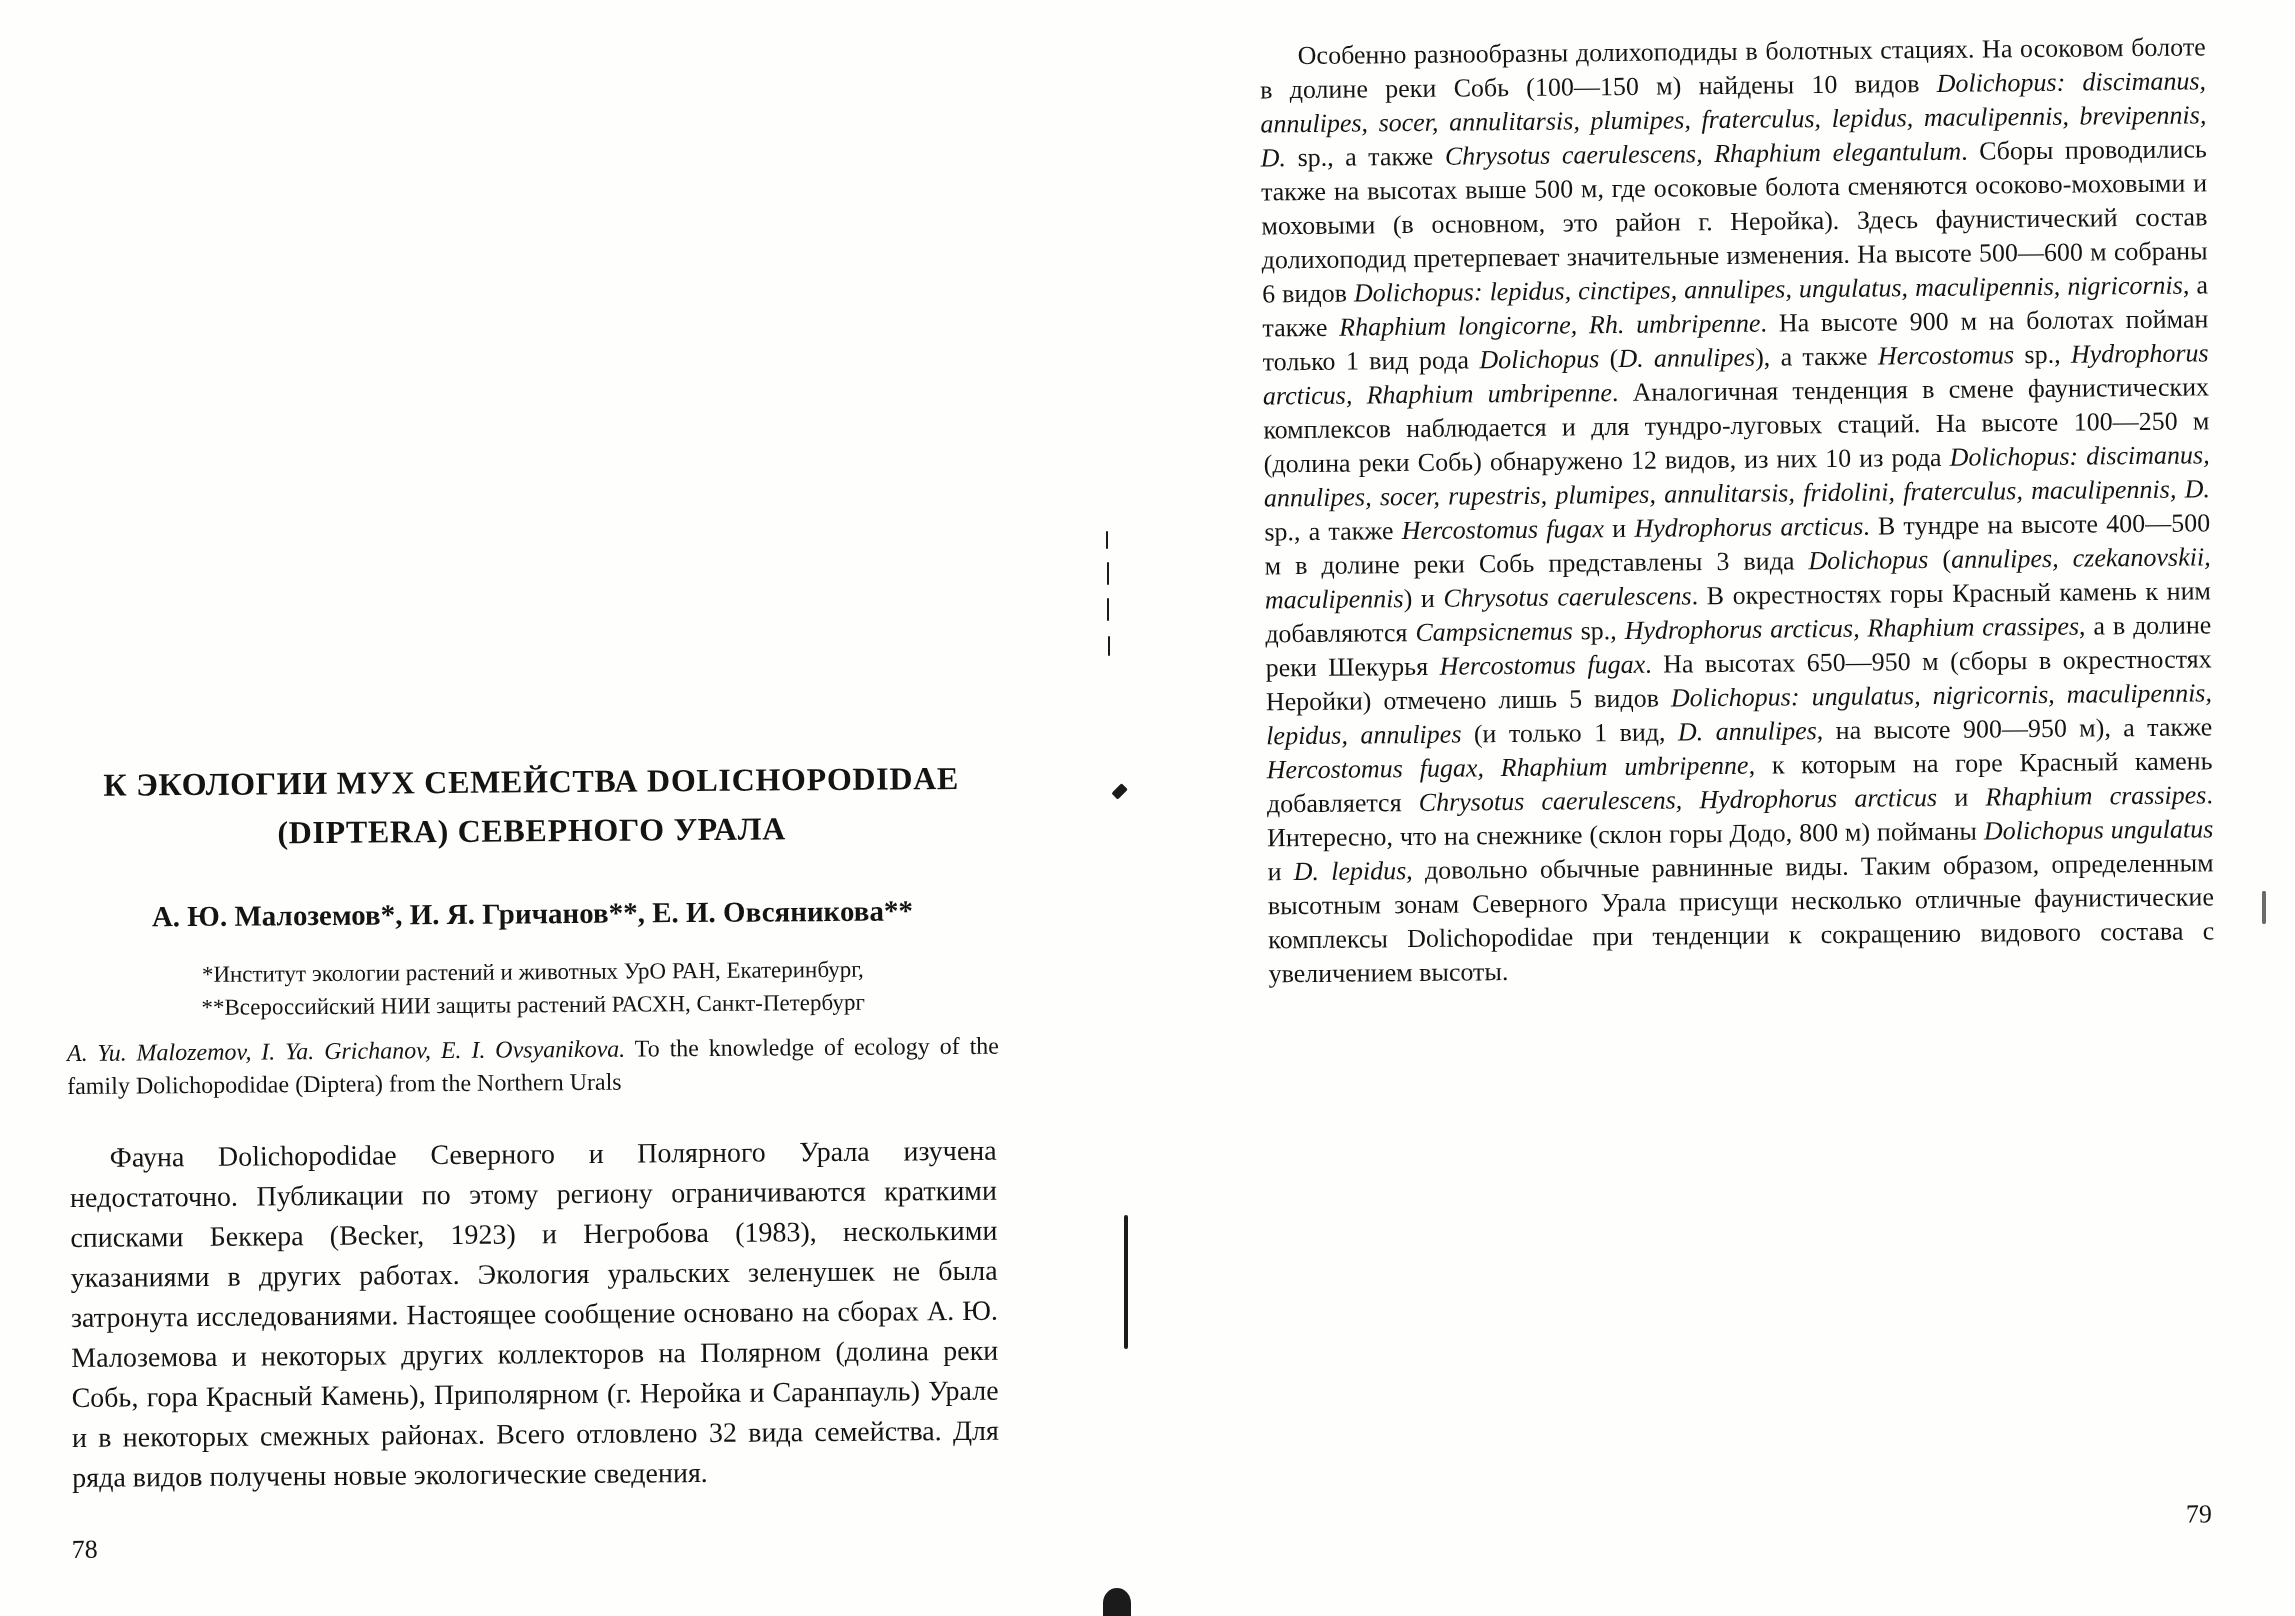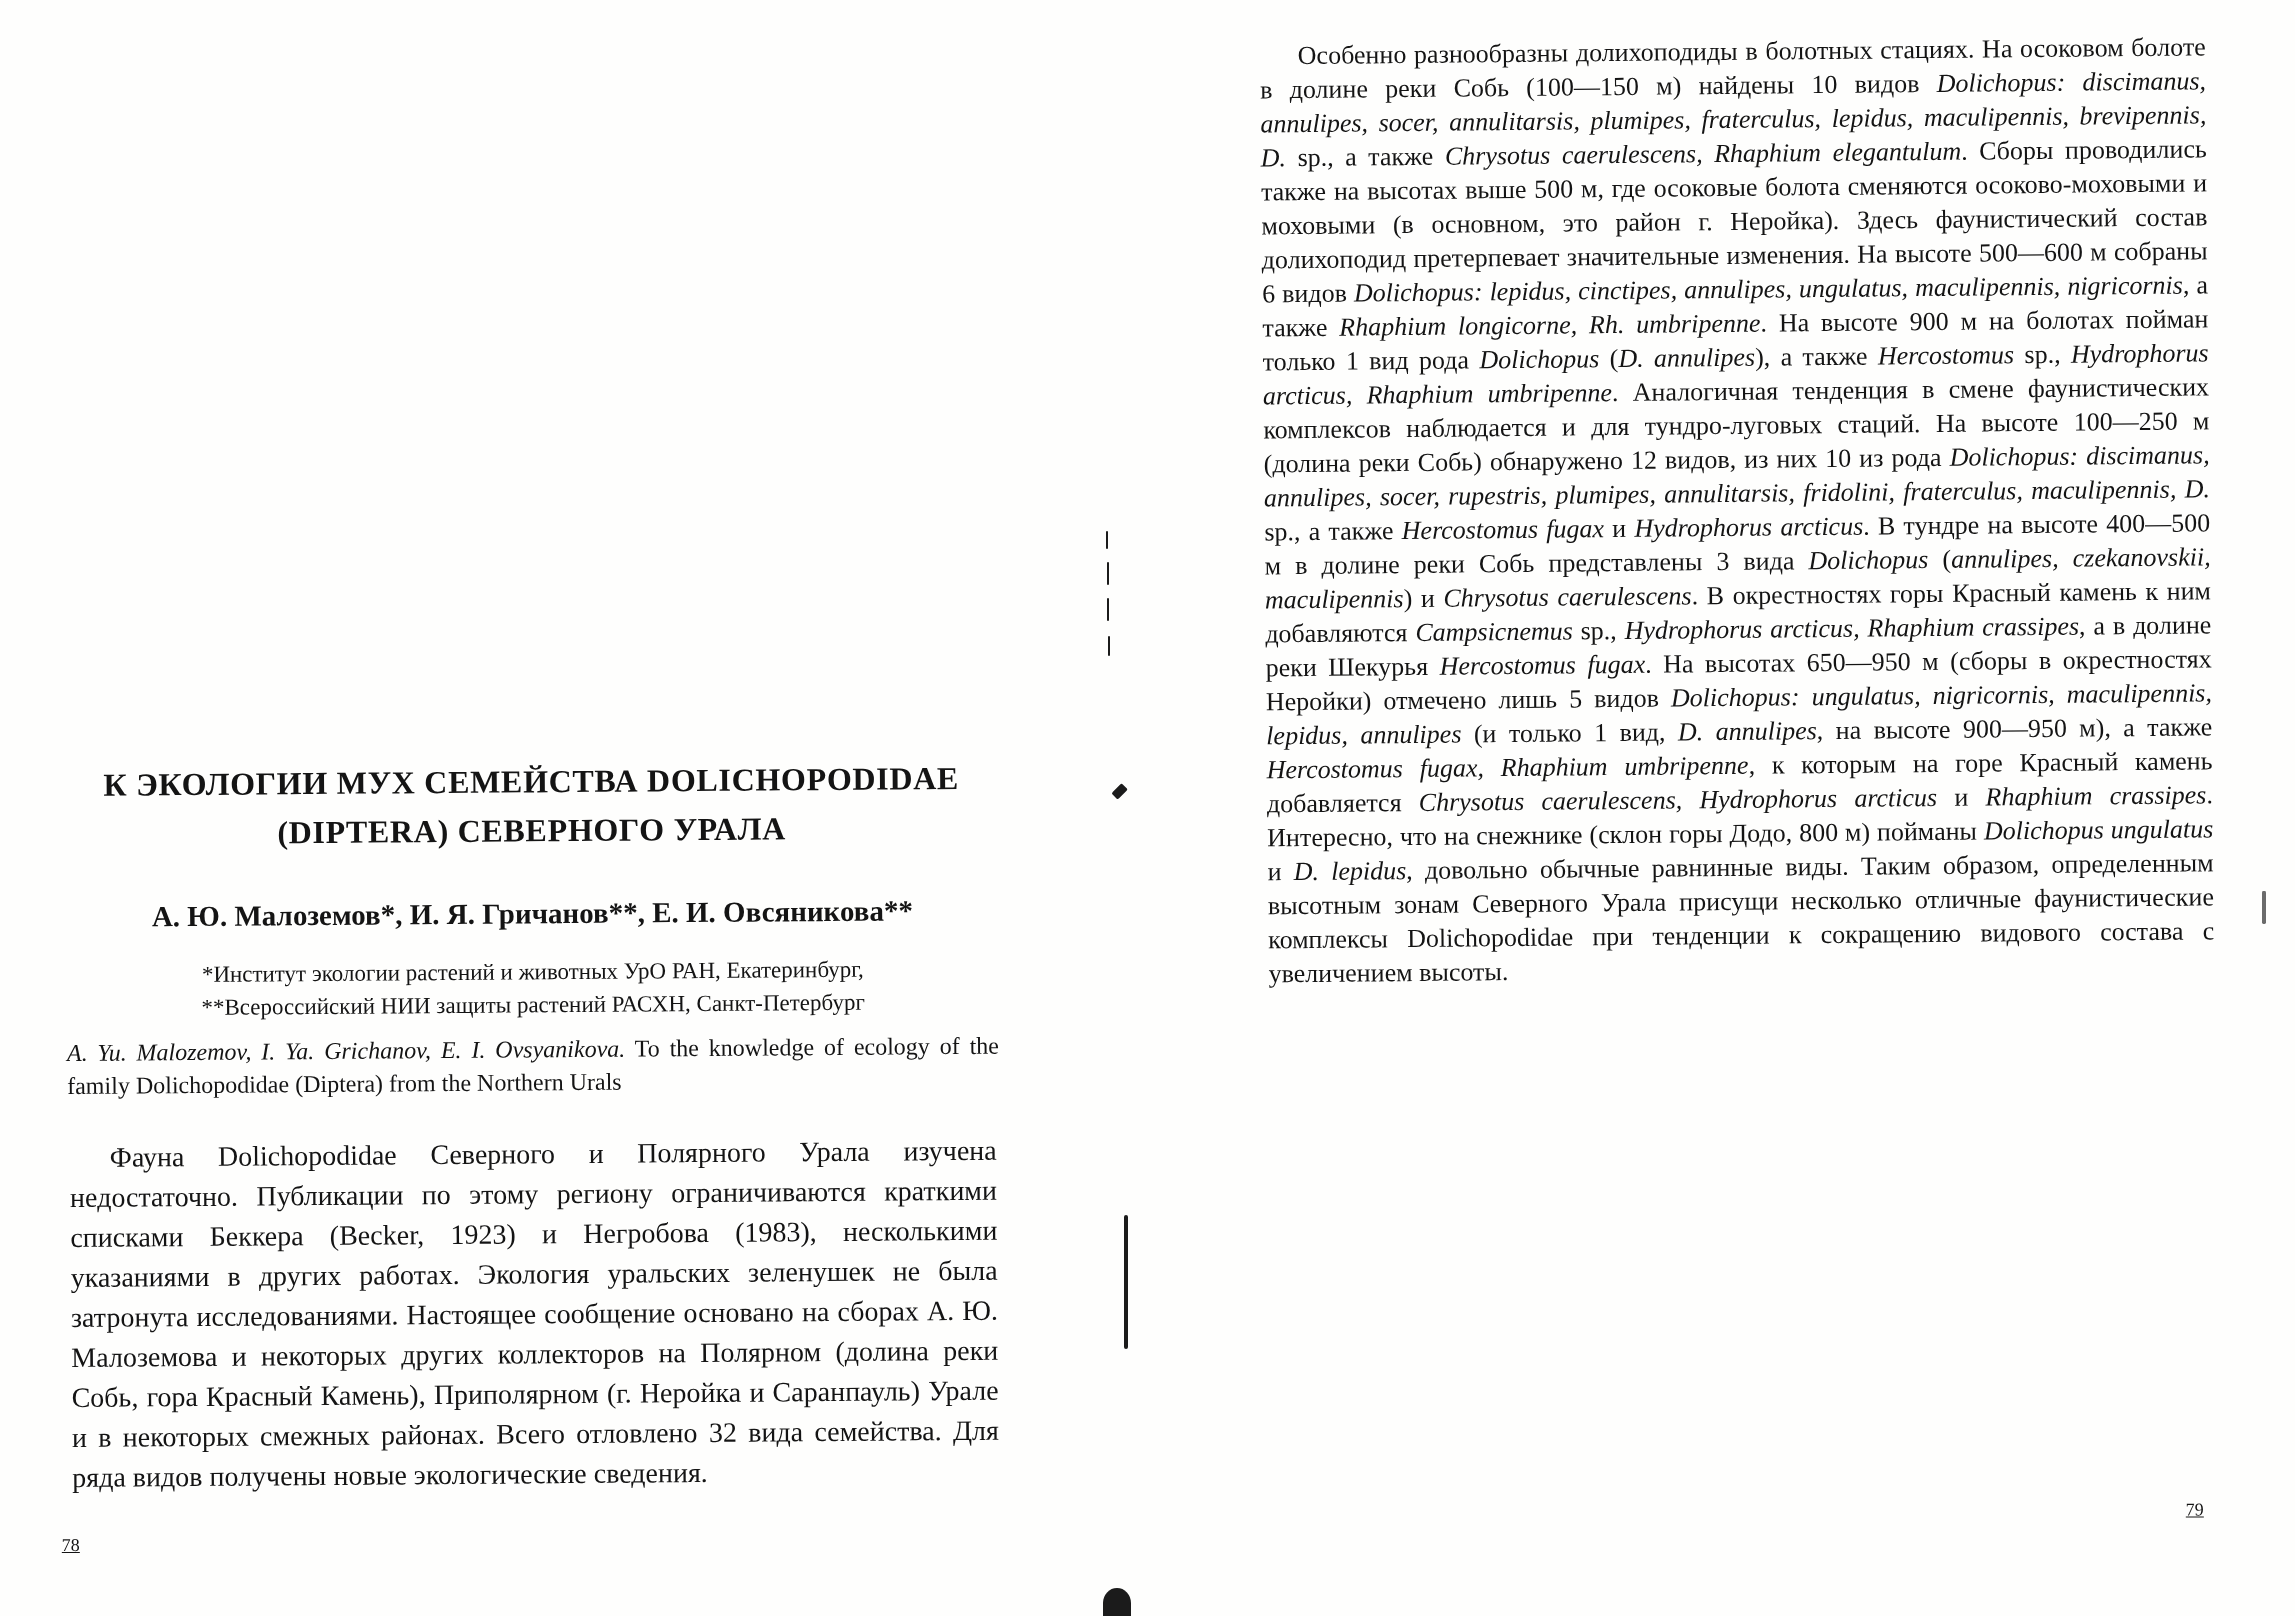--- a/index.html
+++ b/index.html
@@ -36,22 +36,22 @@
   .body-left{
     position:absolute;left:67px;width:927px;top:1134px;
     font-size:28px;line-height:40px;text-align:justify;
     text-indent:40px;
   }
   .body-right{
     position:absolute;left:119px;width:946px;top:35px;
     font-size:26px;line-height:34px;text-align:justify;
     text-indent:38px;
   }
-  .pagenum{position:absolute;font-size:18px;text-decoration:underline;}
-  .pagenum-left{left:56px;top:1531px;}
+  .pagenum{position:absolute;font-size:26px;}
+  .pagenum-left{left:66px;top:1531px;}
   .pagenum-right{left:1031px;top:1504px;}
 
   
   .art{position:absolute;background:#1b1b1b;}
   .gutter-dash{width:2.1px;border-radius:1.4px;}
   .gutter-diamond{width:9.2px;height:9.2px;transform:rotate(45deg) scaleY(1.6);border-radius:1.4px;}
   .gutter-line{width:3.5px;border-radius:2.1px;}
   .gutter-blob{width:28px;height:30px;border-radius:50% 50% 0 0;}
   .edge-mark{width:3.5px;height:32.5px;background:#3a3a3a;border-radius:1.4px;opacity:.75;}
   i{font-style:italic;}

